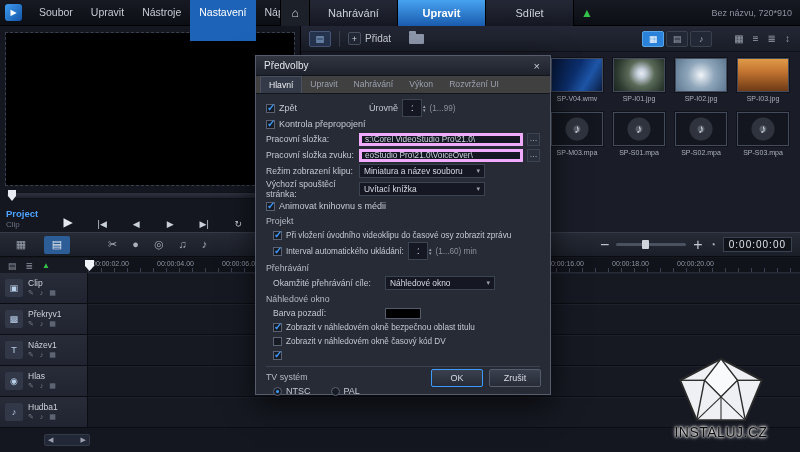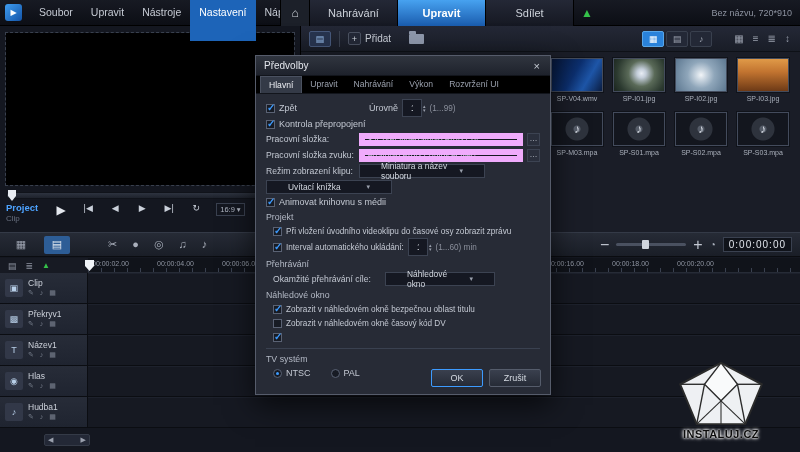--- a/index.html
+++ b/index.html
@@ -26,21 +26,21 @@
   .doc-title{position:absolute;right:8px;top:0;line-height:26px;font-size:9px;color:#8d93a0}
 
   
   .preview-panel{position:absolute;left:0;top:26px;width:300px;height:206px;background:#141720}
   .preview-screen{position:absolute;left:6px;top:7px;width:288px;height:152px;background:#000;
     outline:1px dashed #39404e}
   .scrubber{position:absolute;left:6px;top:166px;width:288px;height:7px;border-radius:3px;
     background:linear-gradient(#2d333f,#1e222c);border:1px solid #10131a}
   .scrub-handle{position:absolute;left:1px;top:-3px;width:8px;height:11px;background:#e8ecf2;
     clip-path:polygon(0 0,100% 0,100% 55%,50% 100%,0 55%)}
-  .transport{position:absolute;left:6px;top:177px;width:288px;height:26px;display:flex;align-items:flex-start;gap:13px}
+  .transport{position:absolute;left:6px;top:177px;width:288px;height:26px;display:flex;align-items:flex-end;gap:20px}
   .proj-stack{display:flex;flex-direction:column;line-height:1.15;margin-right:3px}
   .proj-label{color:#4da3ff;font-size:9.5px;font-weight:bold}
   .clip-label{color:#6a7180;font-size:8px}
   .tr-btn{min-width:14px;text-align:center;font-size:9px;color:#cad0da}
   .tr-btn.play{font-size:12px;color:#e4e8ee}
   .ratio-box{border:1px solid #3a4150;font-size:7.5px;padding:1px 3px;color:#aeb4c0;display:flex;gap:2px;align-items:center}
   .tr-timecode{margin-left:auto;font-size:10px;color:#dfe3ea;letter-spacing:1px}
 
   
   .lib-panel{position:absolute;left:300px;top:26px;width:500px;height:206px;background:#1a1d27;border-left:1px solid #000}
@@ -113,62 +113,62 @@
   .hscroll{position:absolute;left:44px;top:6px;width:46px;height:12px;background:#232836;border:1px solid #343a47;
     border-radius:2px;display:flex;align-items:center;justify-content:space-between;padding:0 3px;
     font-size:7px;color:#9aa0ad}
 
   
   .dialog{position:absolute;left:255px;top:55px;width:296px;height:340px;background:#272b36;
     border:1px solid #565c6b;box-shadow:0 10px 28px rgba(0,0,0,.65);z-index:10;font-size:9px}
   .dlg-title{height:20px;background:linear-gradient(#30353f,#1e222c);display:flex;align-items:center;
     padding:0 8px;font-size:10px;color:#e3e6ec;border-bottom:1px solid #12151c}
   .dlg-close{margin-left:auto;font-size:11px;color:#c6cbd4;padding:0 2px}
-  .dlg-tabs{height:18px;display:flex;background:#000000;border-bottom:1px solid #12151c;padding-left:4px}
+  .dlg-tabs{height:18px;display:flex;background:#404040;border-bottom:1px solid #12151c;padding-left:4px}
   .dlg-tab{padding:0 8px;line-height:17px;font-size:8.6px;color:#9aa0ad}
   .dlg-tab.active{background:#343a47;color:#eceef3;border:1px solid #4a5160;border-bottom:none}
   .dlg-body{padding:5px 10px 0 10px;display:flex;flex-direction:column}
   .drow{display:flex;align-items:center;gap:4px;min-height:14px}
   .drow.tall{min-height:16px}
   .indent{margin-left:7px}
   .small{font-size:8.2px}
   .dim{color:#8a8f9b;font-size:8.2px}
   .w86{width:86px;flex:none}
   .cb{width:9px;height:9px;border:1px solid #5a6274;background:#171b24;flex:none;position:relative}
   .cb .tick{display:none}
   .cb.on .tick{display:block;position:absolute;left:0;top:-3px;color:#3d9bff;font-size:10px;font-weight:bold}
   .radio{width:9px;height:9px;border-radius:50%;border:1px solid #5a6274;background:#171b24;flex:none;position:relative}
   .radio.on::after{content:"";position:absolute;inset:2px;border-radius:50%;background:#3d9bff}
   .flbl{width:89px;flex:none;color:#c3c8d2;font-size:8.6px}
-  .finput{flex:1;height:13px;background:#151822;border:6px solid #f0abfc;color:#cfd4de;font-size:8.2px;
+  .finput{flex:1;height:13px;background:#151822;border:3px solid #f0abfc;color:#cfd4de;font-size:8.2px;
     padding:0 3px;font-family:"Liberation Sans",sans-serif;min-width:0}
   .browse{width:13px;height:13px;border:1px solid #3c4352;background:#2a2f3c;text-align:center;
     line-height:10px;font-size:8px;color:#cfd4de;flex:none}
   .dd{height:14px;background:#151822;border:1px solid #3c4352;display:inline-flex;align-items:center;
-    justify-content:space-between;padding:0 21px;font-size:8.4px;color:#d5dae2;gap:4px}
+    justify-content:space-between;padding:0 4px;font-size:8.4px;color:#d5dae2;gap:4px}
   .dd i{font-size:7px;color:#9aa0ad}
   .w126{width:126px;flex:none}
   .w110{width:110px;flex:none}
   .spinbox{display:inline-flex;align-items:center;flex:none}
   .spin{width:20px;height:13px;background:#151822;border:1px solid #3c4352;color:#dfe3ea;font-size:8.6px;
     text-align:center;padding:8px;font-family:"Liberation Sans",sans-serif}
   .spinarrows{display:inline-flex;flex-direction:column;font-size:5px;color:#9aa0ad;line-height:4px;
     margin-left:1px}
   .dsec{margin-top:3px;min-height:12px;color:#b4bac6;font-size:8.8px}
   .dhr{height:1px;background:#3a4150;margin:4px 0 2px 0}
   .swatch{width:36px;height:11px;background:#000;border:1px solid #565c6b}
   .dlg-buttons{position:absolute;right:9px;bottom:7px;display:flex;gap:6px}
   .btn{min-width:52px;height:18px;background:linear-gradient(#3a404e,#262b36);border:1px solid #555c6b;
     color:#d5dae2;font-size:9px;display:flex;align-items:center;justify-content:center;border-radius:2px}
   .btn.primary{border-color:#3d9bff}
 
   
   .watermark{position:absolute;right:4px;bottom:12px;width:150px;display:flex;flex-direction:column;
     align-items:center;z-index:8}
-  .wm-text{font-size:11px;font-weight:bold;letter-spacing:.5px;color:#0c0c0c;
+  .wm-text{font-size:14px;font-weight:normal;letter-spacing:.5px;color:#0c0c0c;
     text-shadow:0 0 2px #fff,0 0 3px #fff,0 0 4px #fff}
 </style>
 </head>
 <body>
 
 <div class="screen">
 
   <div class="topbar">
     <div class="app-logo">
         <span>▶</span>
@@ -435,20 +435,21 @@
 
       <div class="drow tall">
         <span class="flbl">Režim zobrazení klipu:</span>
         <span class="dd w126">
           <span>Miniatura a název souboru</span>
           <i>▾</i>
         </span>
       </div>
 
       <div class="drow tall">
+        <span class="flbl">Výchozí spouštěcí stránka:</span>
         <span class="dd w126">
           <span>Uvítací knížka</span>
           <i>▾</i>
         </span>
       </div>
 
       <div class="drow">
         <span class="cb on">
             <i class="tick">✓</i>
           </span>
@@ -484,20 +485,24 @@
       <div class="drow tall indent">
         <span class="flbl" style="width:108px">Okamžité přehrávání cíle:</span>
         <span class="dd w110">
           <span>Náhledové okno</span>
           <i>▾</i>
         </span>
       </div>
 
       <div class="dsec">Náhledové okno</div>
 
+      <div class="drow indent">
+        <span class="flbl" style="width:108px">Barva pozadí:</span>
+        <span class="swatch"></span>
+      </div>
 
       <div class="drow indent">
         <span class="cb on">
             <i class="tick">✓</i>
           </span>
         <span class="small">Zobrazit v náhledovém okně bezpečnou oblast titulu</span>
       </div>
 
       <div class="drow indent">
         <span class="cb"></span>

